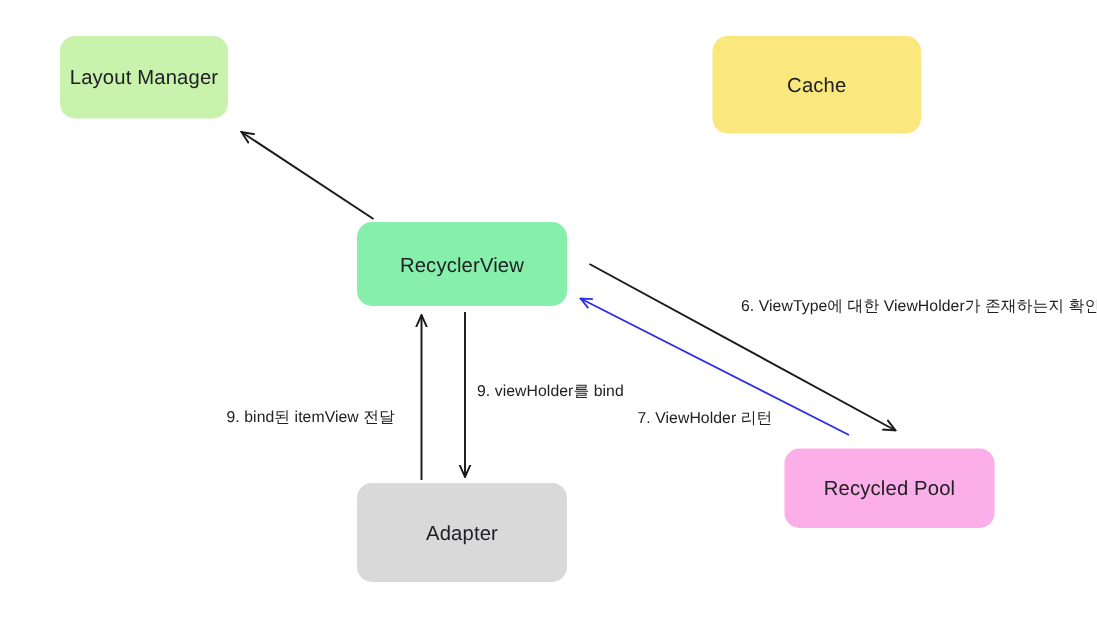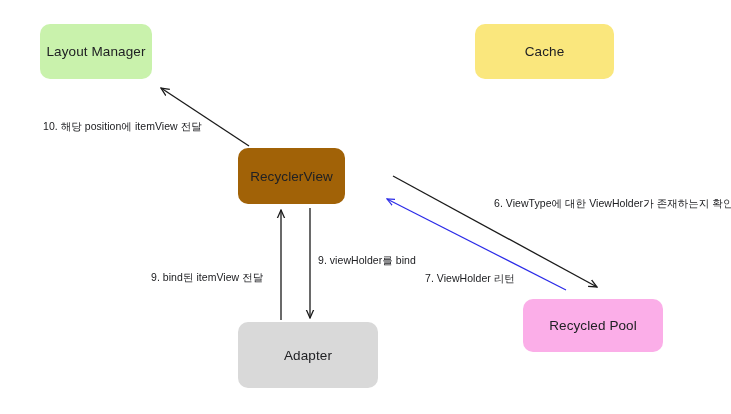--- a/index.html
+++ b/index.html
@@ -35,29 +35,29 @@
     left: 40px;
     top: 24px;
     width: 112px;
     height: 55px;
     background: #C9F2AC;
   }
   #node-cache {
     left: 475px;
     top: 24px;
     width: 139px;
-    height: 55px;
+    height: 65px;
     background: #FAE77D;
   }
   #node-recyclerview {
     left: 238px;
     top: 148px;
-    width: 107px;
+    width: 140px;
     height: 56px;
-    background: #a16207;
+    background: #86efac;
   }
   #node-recycled-pool {
     left: 523px;
     top: 299px;
     width: 140px;
     height: 53px;
     background: #FBAEE8;
   }
   #node-adapter {
     left: 238px;
@@ -128,21 +128,20 @@
   </div>
 
   <div class="node" id="node-recycled-pool">
     <span>Recycled Pool</span>
   </div>
 
   <div class="node" id="node-adapter">
     <span>Adapter</span>
   </div>
 
-  <div class="edge-label" id="label-10">10. 해당 position에 itemView 전달</div>
 
   <div class="edge-label" id="label-9">9. bind된 itemView 전달</div>
 
   <div class="edge-label" id="label-8">9. viewHolder를 bind</div>
 
   <div class="edge-label" id="label-7">7. ViewHolder 리턴</div>
 
   <div class="edge-label" id="label-6">6. ViewType에 대한 ViewHolder가 존재하는지 확인</div>
 
 </div>

